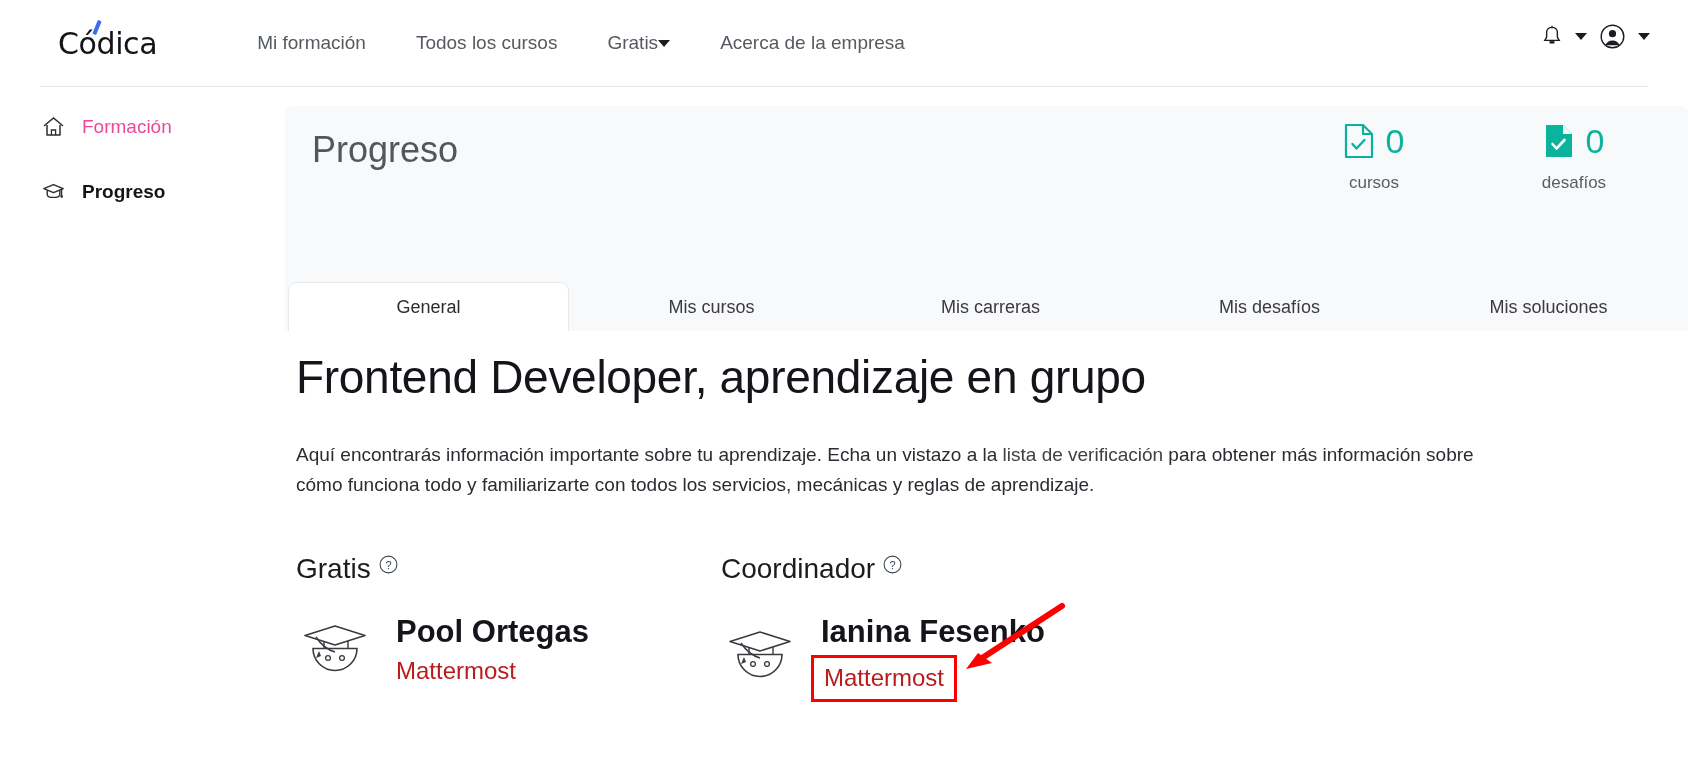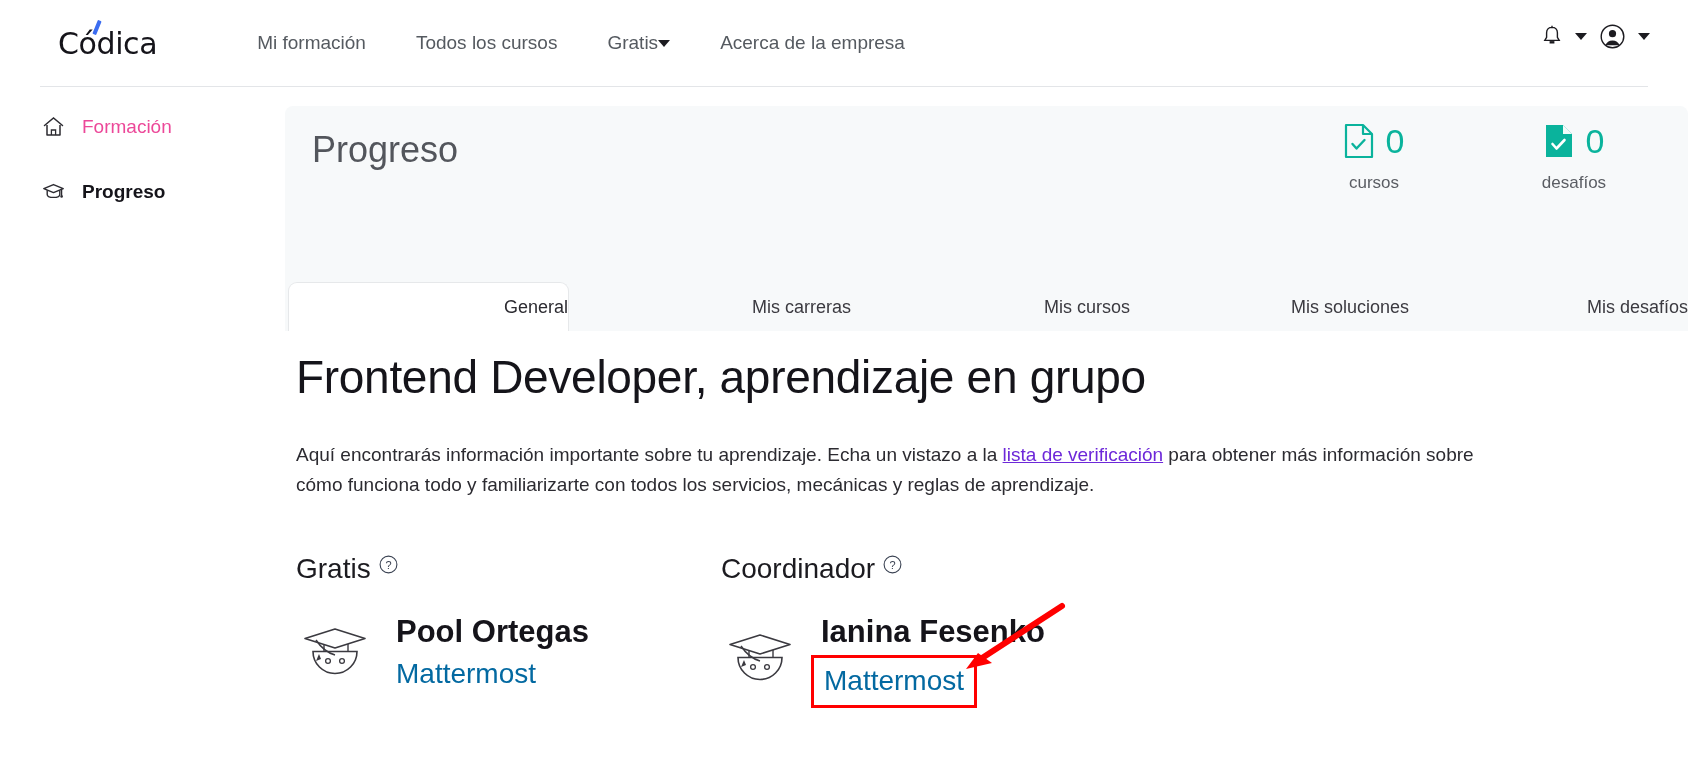--- a/index.html
+++ b/index.html
@@ -77,54 +77,54 @@
   .stat-ic { width: 30px; height: 36px; display: block; }
   .stat-num { font-size: 34px; color: #0ab39c; font-weight: 400; line-height: 1; }
   .stat-label { margin-top: 14px; font-size: 17px; color: #5a5d63; }
 
   
   .tabs {
     position: absolute; left: 285px; top: 284px; width: 1403px; height: 47px;
     display: flex; align-items: flex-end;
   }
   .tab {
-    flex: 1; text-align: right; font-size: 18px; color: #3b3a40;
+    flex: 1; text-align: center; font-size: 18px; color: #3b3a40;
     padding: 14px 0 13px; cursor: pointer;
   }
   .tab.active {
     background: #ffffff; border-radius: 9px 9px 0 0;
     border: 1px solid #e6e8ea; border-bottom: none; color: #2c2b31;
     margin: 0 3px;
   }
 
   
   .content { position: absolute; left: 296px; top: 350px; width: 1300px; }
   .page-heading {
     font-size: 46px; color: #15141a; font-weight: normal; margin: 0;
     letter-spacing: -0.3px;
   }
   .intro {
     margin-top: 36px; font-size: 19px; color: #2c2b31; line-height: 1.6;
     max-width: 1210px;
   }
-  .intro a { color: #6d28d9; text-decoration: underline; cursor: pointer; }
+  .intro a { color: #404040; cursor: pointer; }
 
   .people { display: flex; margin-top: 52px; }
   .person-col { width: 425px; }
   .person-col.second { margin-left: 0; }
   .role-head {
     display: flex; align-items: flex-start; gap: 8px;
     font-size: 28px; color: #1c1b20; font-weight: 500;
   }
   .help-ic { width: 19px; height: 19px; margin-top: 2px; display: block; cursor: pointer; }
   .person-row { display: flex; align-items: center; gap: 22px; margin-top: 26px; }
   .person-avatar { width: 78px; height: 56px; flex: none; display: block; }
   .person-name { font-size: 31px; color: #15141a; font-weight: bold; line-height: 1.35; }
   .person-link {
-    font-size: 28px; color: #0369a1; cursor: pointer; line-height: 1.5;
+    font-size: 24px; color: #b91c1c; cursor: pointer; line-height: 1.5;
     display: inline-block;
   }
   .person-link.boxed {
     border: 3px solid #ff0000; padding: 2px 10px 3px; margin: 2px 0 0 -10px;
   }
 
   
   .arrow-svg { position: absolute; left: 944px; top: 600px; pointer-events: none; }
 </style>
 </head>
@@ -227,30 +227,30 @@
         <div class="stat-label">desafíos</div>
       </div>
     </div>
   </div>
 
   <div class="tabs">
     <div class="tab active">
       <span>General</span>
     </div>
     <div class="tab">
+      <span>Mis cursos</span>
+    </div>
+    <div class="tab">
       <span>Mis carreras</span>
     </div>
     <div class="tab">
-      <span>Mis cursos</span>
+      <span>Mis desafíos</span>
     </div>
     <div class="tab">
       <span>Mis soluciones</span>
-    </div>
-    <div class="tab">
-      <span>Mis desafíos</span>
     </div>
   </div>
 
   <div class="content">
     <h1 class="page-heading">Frontend Developer, aprendizaje en grupo</h1>
     <p class="intro">
       <span>Aquí encontrarás información importante sobre tu aprendizaje. Echa un vistazo a la </span><a>lista de verificación</a><span> para obtener más información sobre cómo funciona todo y familiarizarte con todos los servicios, mecánicas y reglas de aprendizaje.</span>
     </p>
 
     <div class="people">

